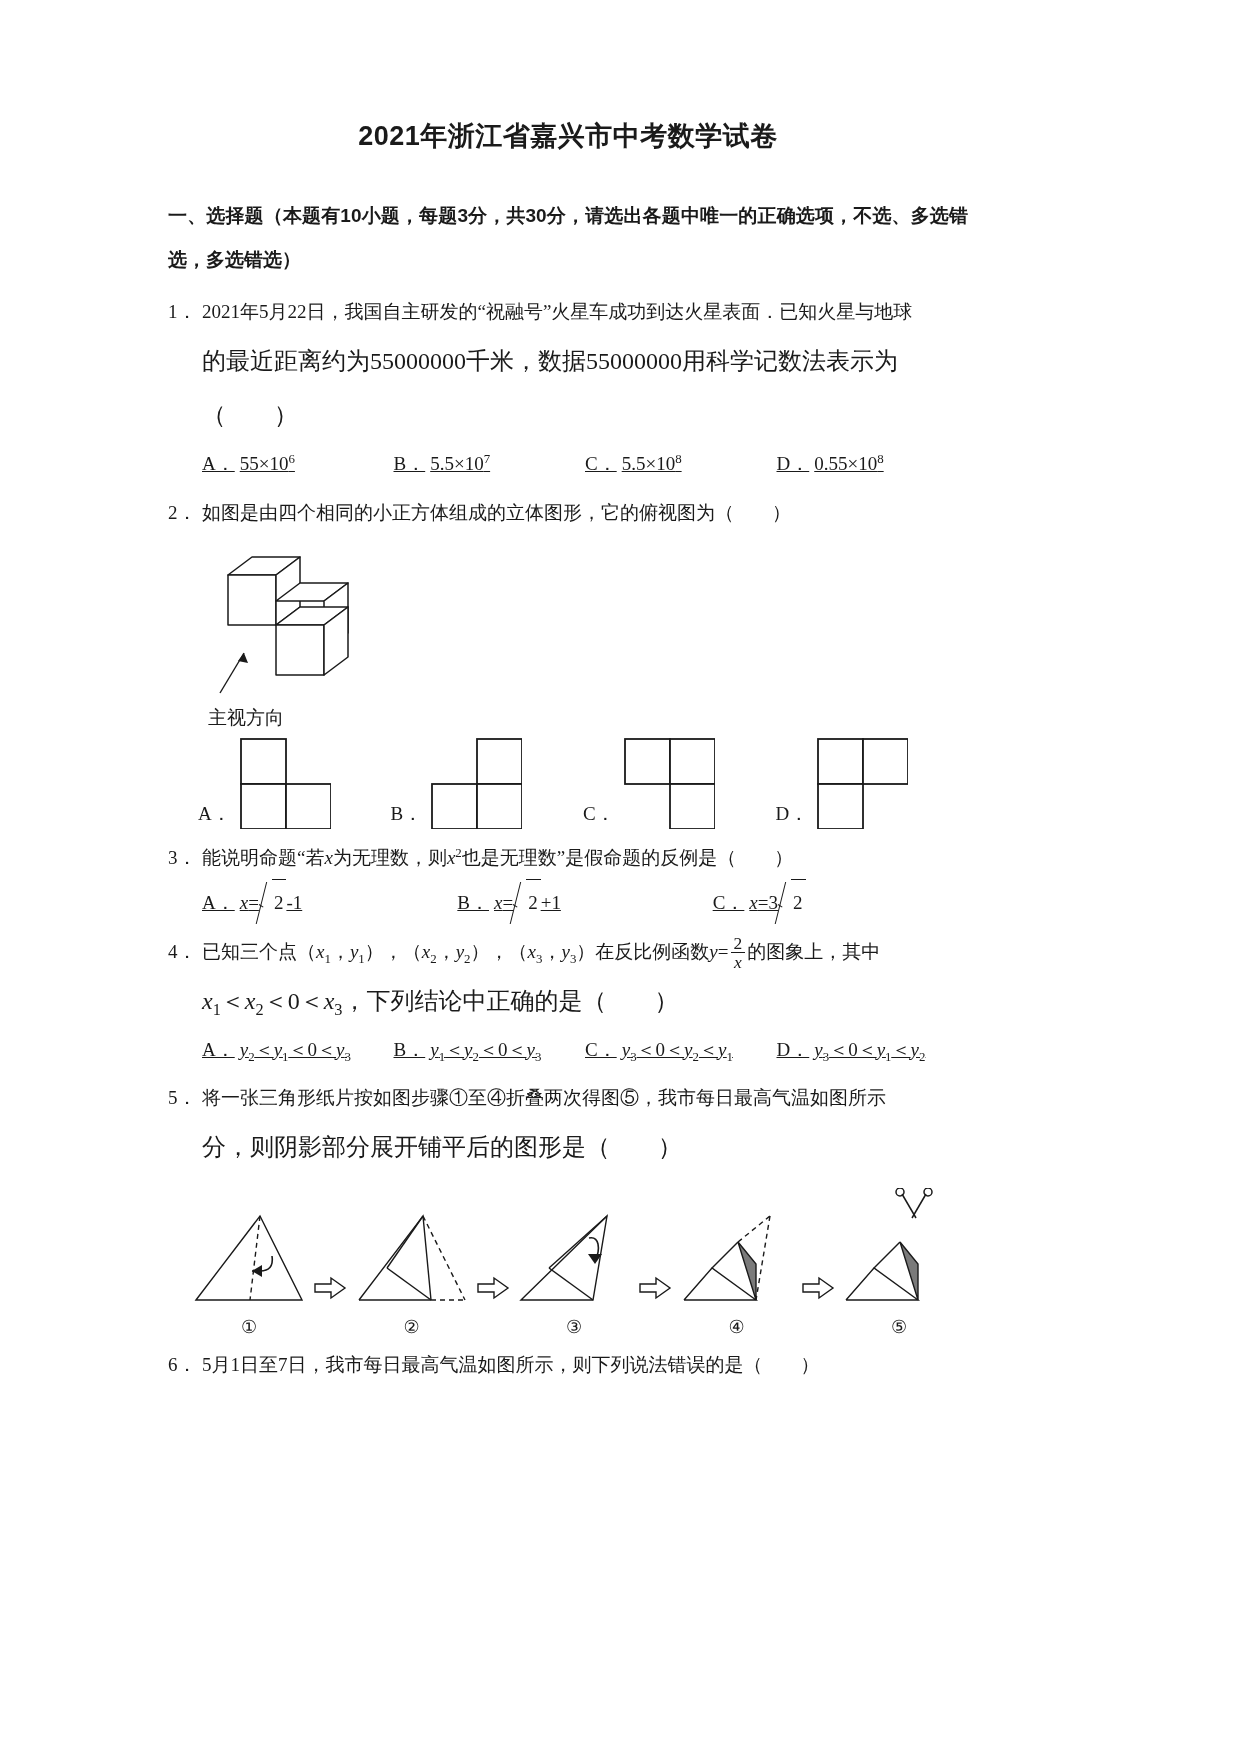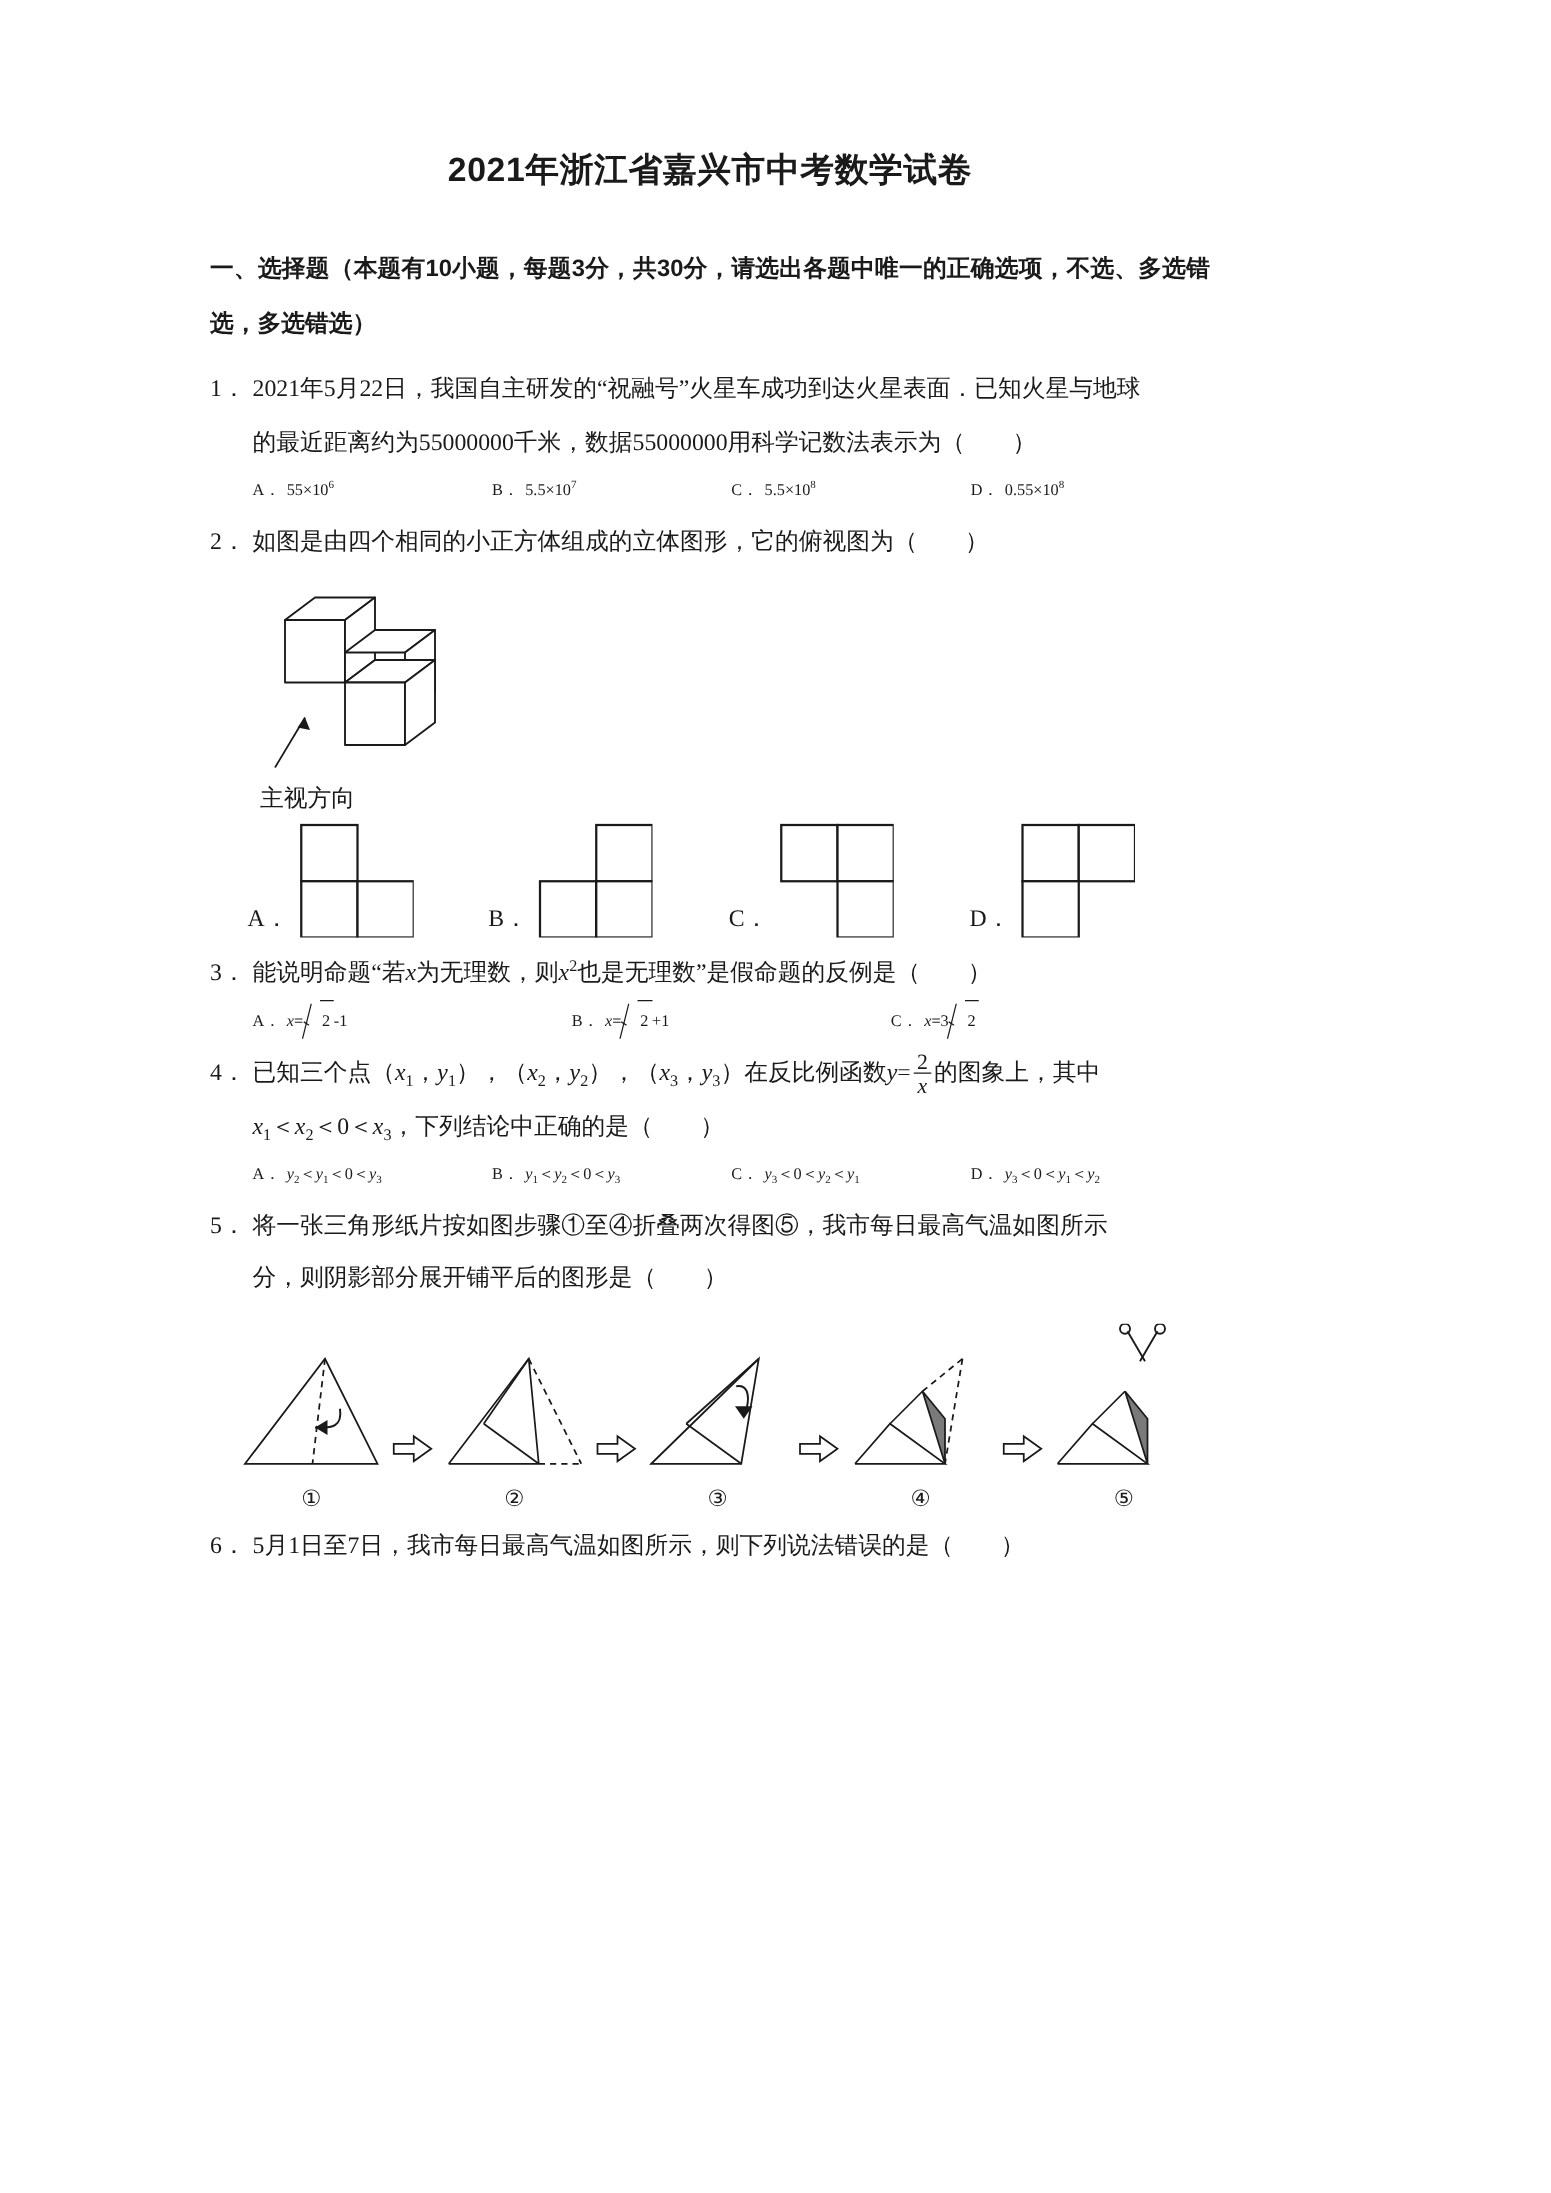--- a/index.html
+++ b/index.html
@@ -62,31 +62,32 @@
   .q-num {
     flex: 0 0 auto;
     width: 34px;
     text-align: left;
   }
   .q-body {
     flex: 1 1 auto;
     text-align: justify;
   }
   .q-stem-cont {
-    font-size: 19px;
+    font-size: 24px;
     line-height: 2.25;
     padding-left: 34px;
   }
 
   
   .opts {
     display: flex;
-    font-size: 13px;
+    font-size: 19px;
     line-height: 2.3;
     padding-left: 34px;
+    text-decoration: underline;
   }
   .opts .opt {
     flex: 1 1 0;
     white-space: nowrap;
   }
   .opt-lab { margin-right: 5px; }
 
   sup { font-size: 0.68em; vertical-align: super; line-height: 0; }
   sub { font-size: 0.68em; vertical-align: sub; line-height: 0; }
   i, .mi { font-style: italic; font-family: "Liberation Serif", serif; }

